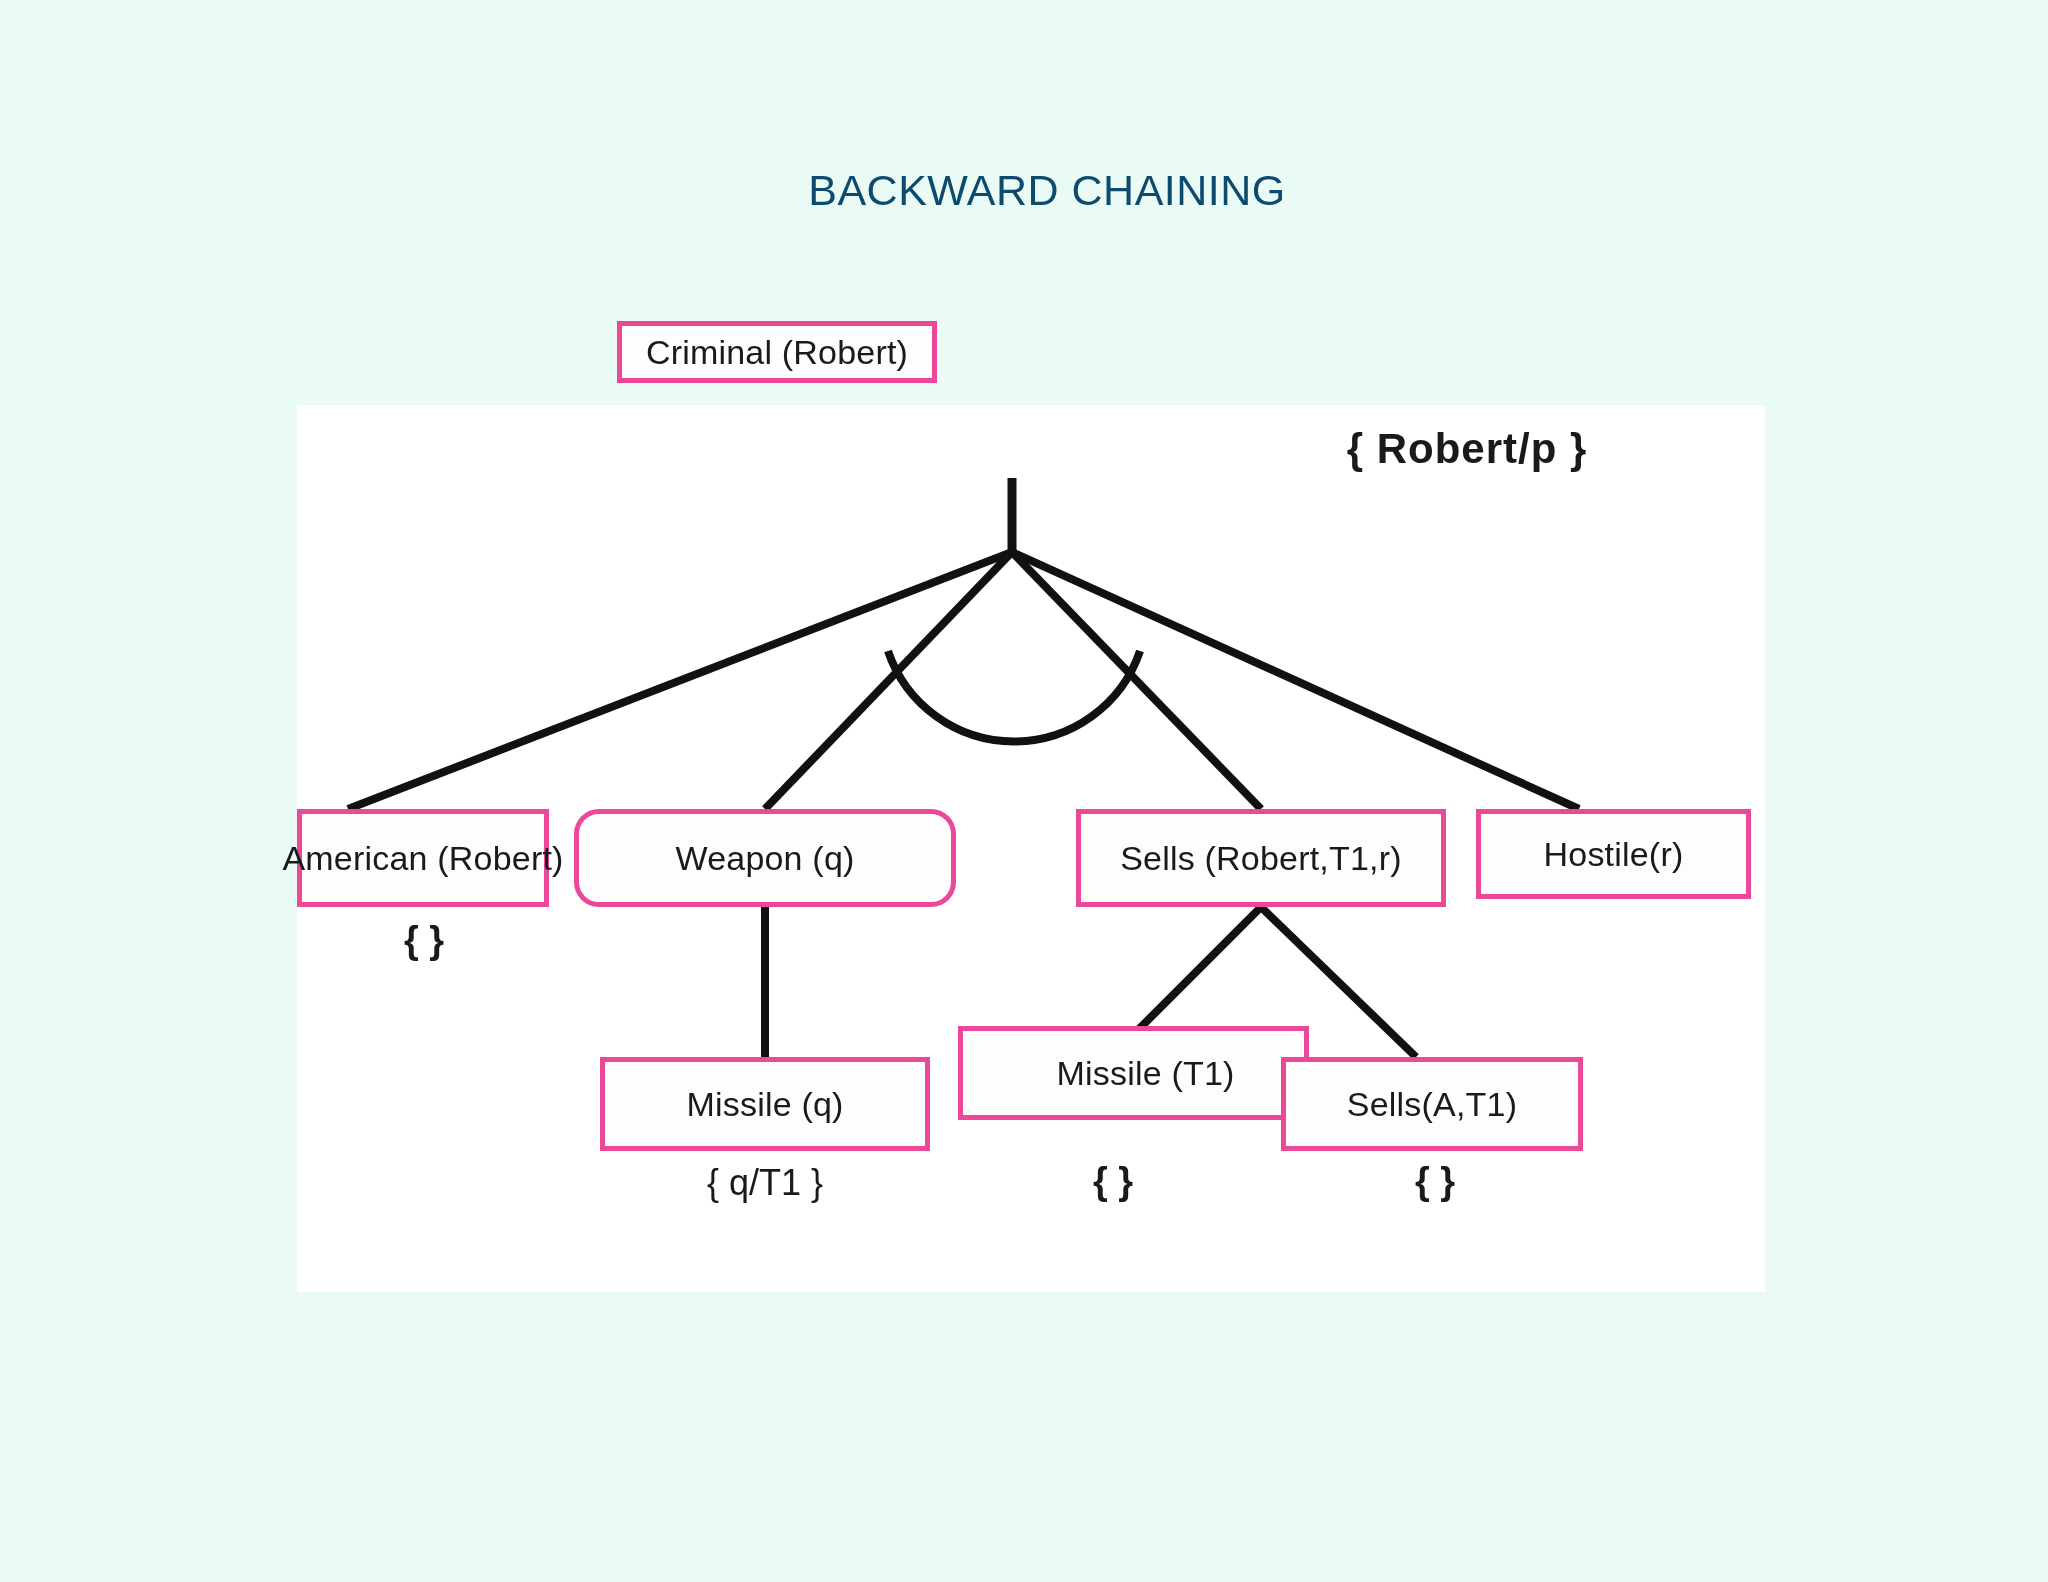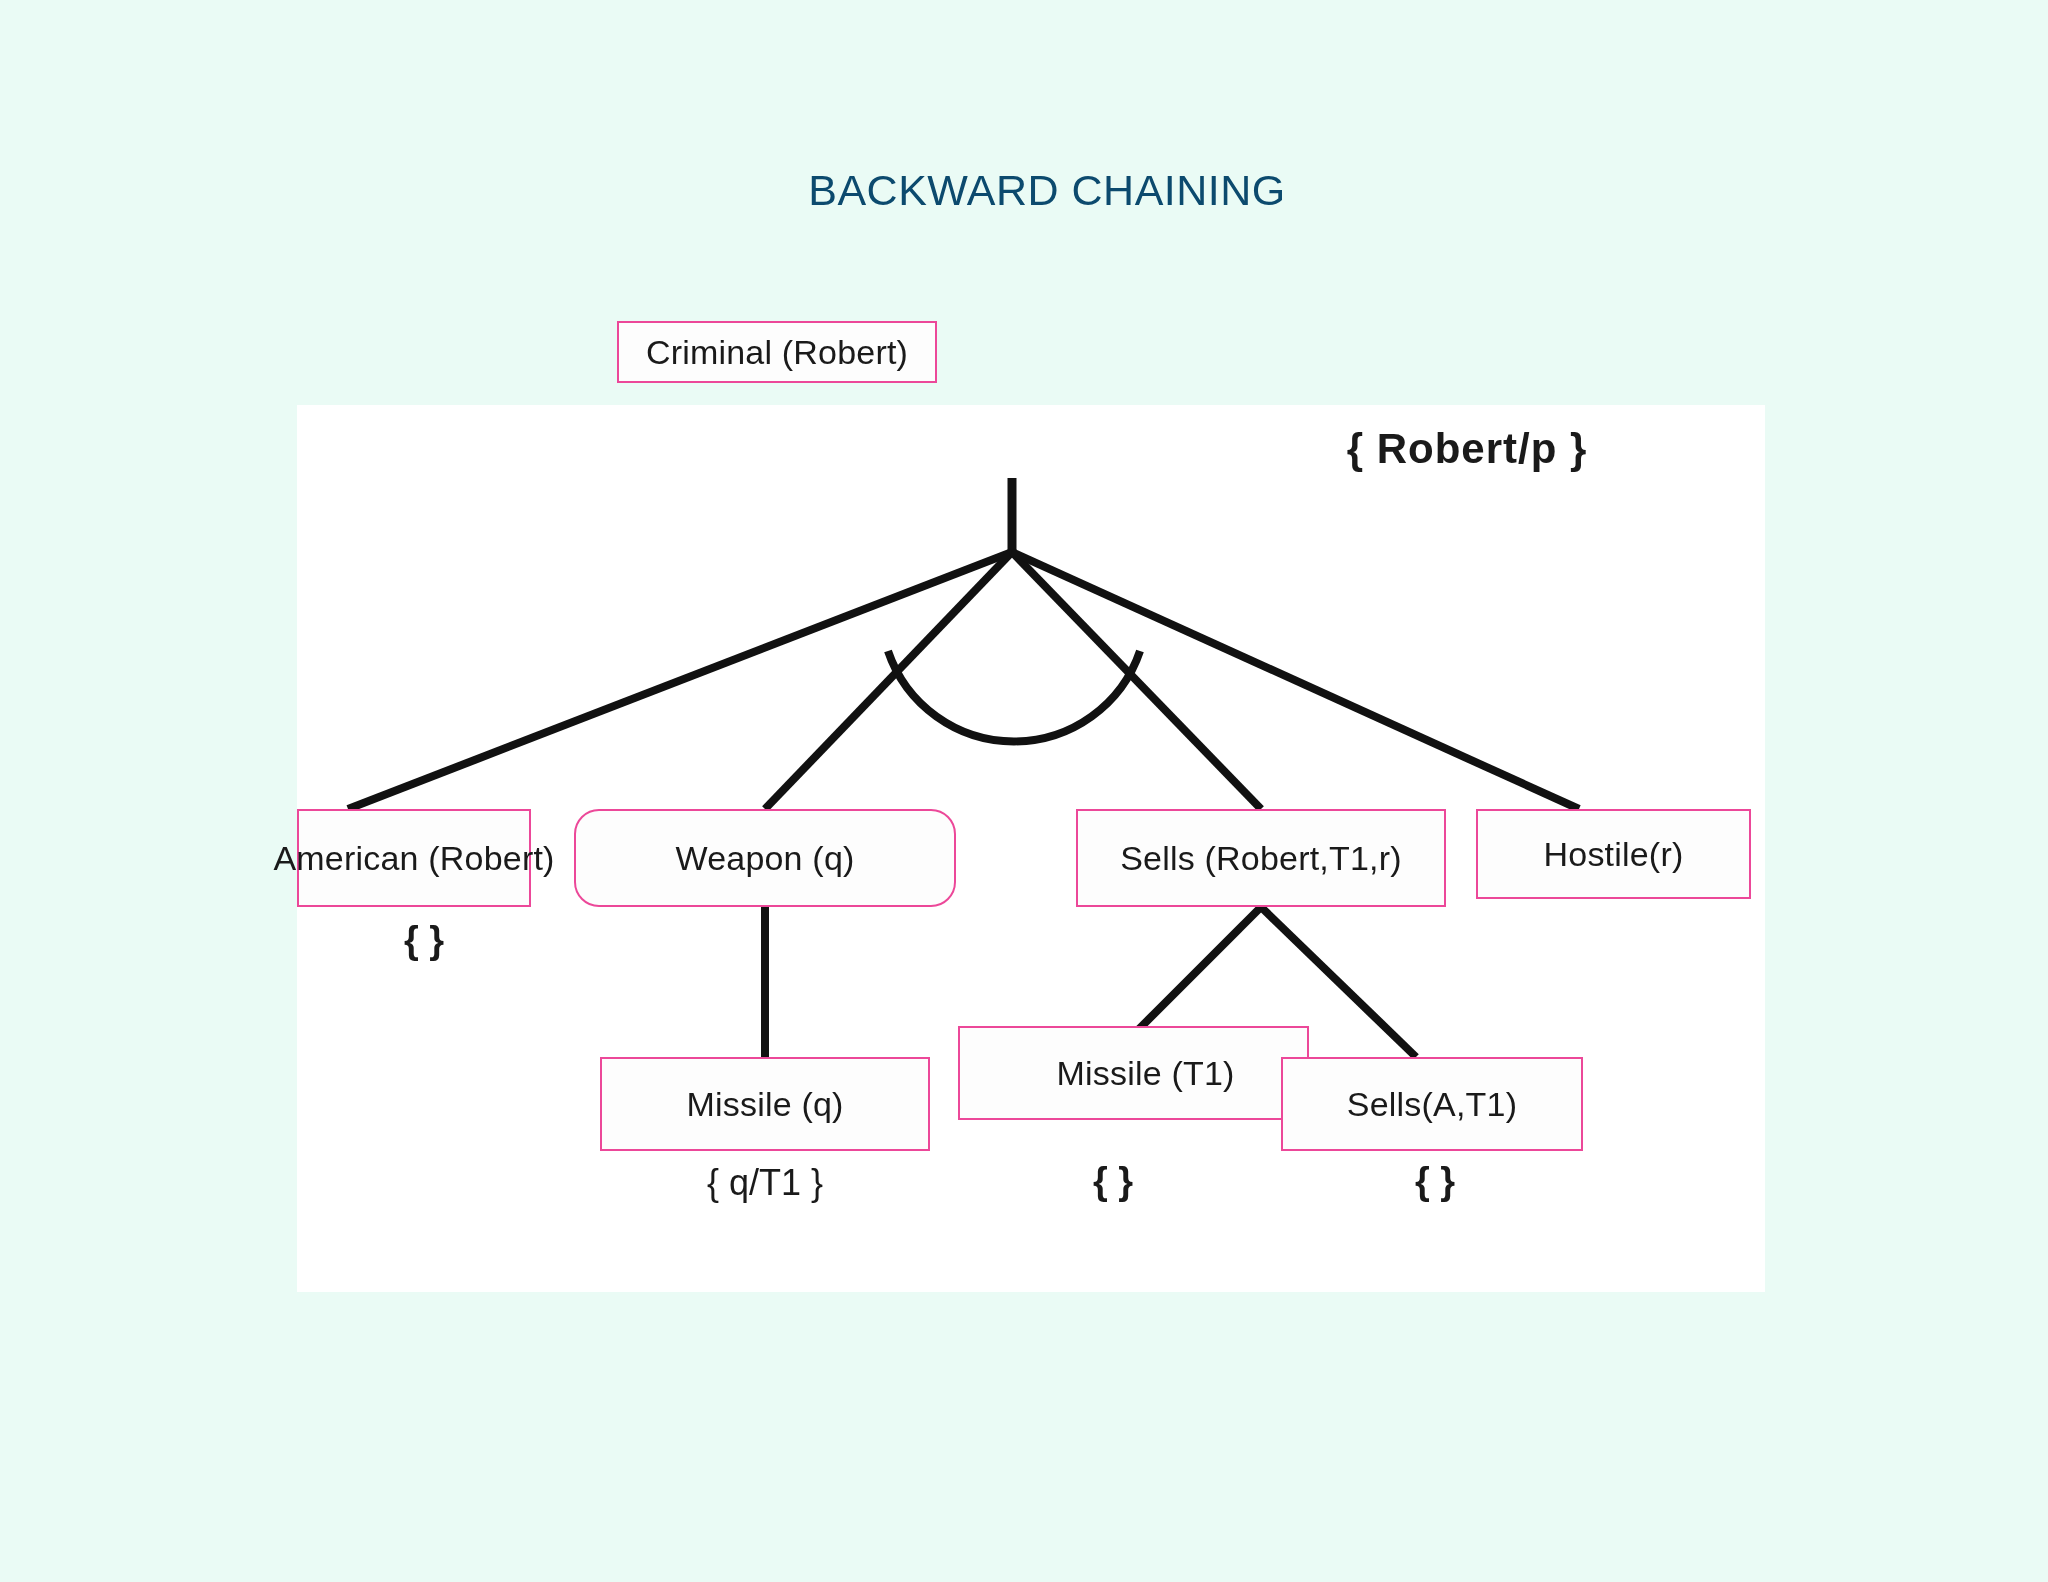--- a/index.html
+++ b/index.html
@@ -43,21 +43,21 @@
   #diagram-svg {
     position: absolute;
     left: 0;
     top: 0;
     width: 1468px;
     height: 887px;
   }
   .node {
     position: absolute;
     box-sizing: border-box;
-    border: 2px solid #ec4899;
+    border: 5px solid #ec4899;
     background: #fdfdfd;
     display: flex;
     align-items: center;
     justify-content: center;
     font-family: "Liberation Sans", sans-serif;
     font-size: 34px;
     color: #1a1a1a;
     white-space: nowrap;
     letter-spacing: 0.2px;
     text-align: center;
@@ -110,21 +110,21 @@
         <line x1="964" y1="502" x2="1119" y2="652" stroke-width="8"></line>
       </g>
     </svg>
 
     <div class="node" style="left:320px; top:-84px; width:320px; height:62px; font-size:0px;">
       <span style="font-size:34px;">Criminal (Robert)</span>
     </div>
 
     <div class="subst root" style="left:1005px; top:20px; width:330px;">{ Robert/p }</div>
 
-    <div class="node" style="left:0px; top:404px; width:234px; height:98px;">
+    <div class="node" style="left:0px; top:404px; width:252px; height:98px;">
       <span>American (Robert)</span>
     </div>
     <div class="subst empty" style="left:44px; top:514px; width:166px;">{ }</div>
 
     <div class="node" style="left:277px; top:404px; width:382px; height:98px;border-radius:25px;">
       <span>Weapon (q)</span>
     </div>
 
     <div class="node" style="left:779px; top:404px; width:370px; height:98px;">
       <span>Sells (Robert,T1,r)</span>

